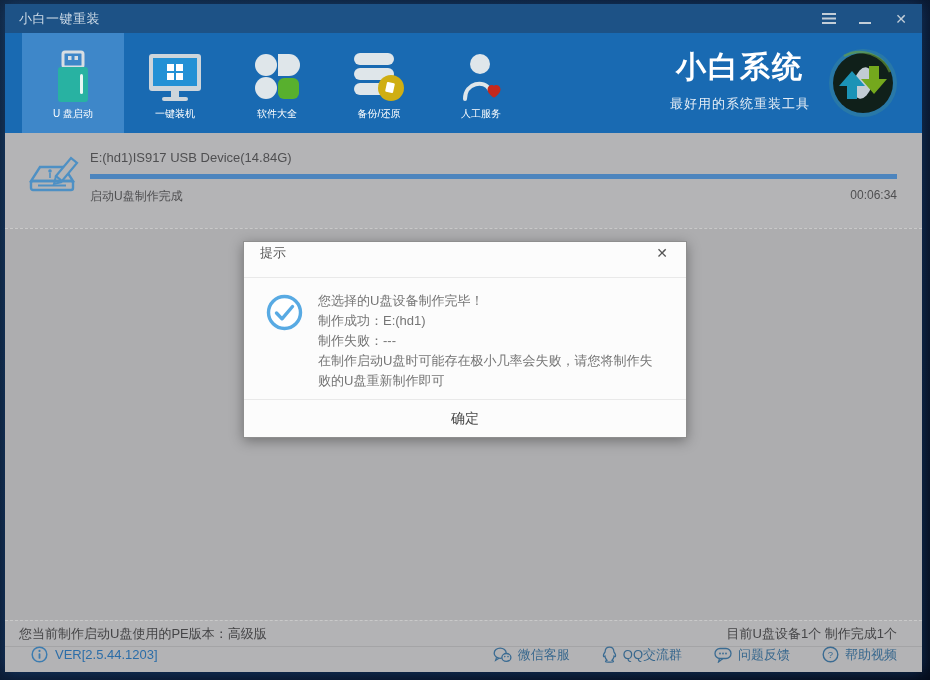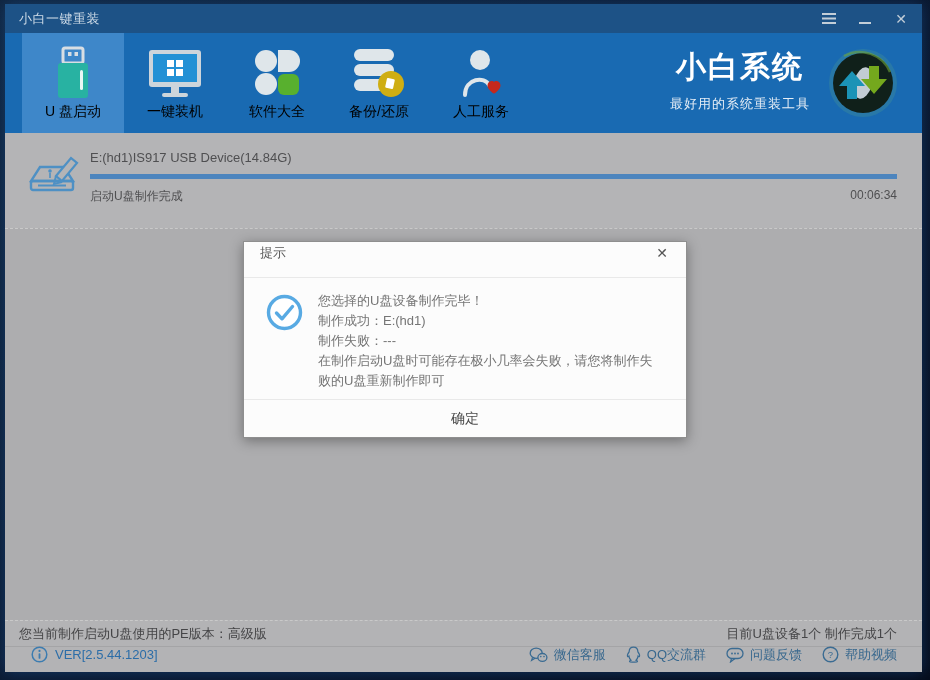--- a/index.html
+++ b/index.html
@@ -24,21 +24,21 @@
   .min-glyph { width:12px; height:2px; background:#c3ced8; margin-top:8px; }
   .close-glyph { font-size:14px; line-height:1; }
 
   
   .nav { height:100px; flex:0 0 100px; background:var(--nav-bg,#196ab2);
          display:flex; align-items:stretch; padding-left:17px; }
   .tab { width:102px; display:flex; flex-direction:column; align-items:center;
          justify-content:flex-end; padding-bottom:12px; cursor:pointer; }
   .tab.selected { background:var(--tab-selected-bg,#3e87c9); }
   .tab-icon { height:60px; display:flex; align-items:center; justify-content:center; }
-  .tab-label { color:#000000; font-size:14px; white-space:nowrap; }
+  .tab-label { color:#ffffff; font-size:10px; white-space:nowrap; }
 
   .brand { margin-left:auto; display:flex; flex-direction:column; justify-content:center;
            align-items:center; padding-bottom:6px; }
   .brand-name { color:#fff; font-size:30px; font-weight:bold; letter-spacing:2px; }
   .brand-tagline { color:#e6eef6; font-size:13px; margin-top:7px; letter-spacing:1px; }
   .logo-wrap { display:flex; align-items:center; padding:0 22px 0 16px; }
 
   
   .progress-section { height:95px; flex:0 0 95px; background:#b4b4b6; position:relative;
                       padding:17px 25px 0 85px; }
@@ -67,21 +67,21 @@
   .ok-button { color:#4a4a4a; font-size:14px; padding:4px 30px; cursor:pointer; }
 
   
   .statusbar { height:26px; flex:0 0 26px; background:#b3b3b5; border-top:1px dashed #c9c9c9;
                display:flex; align-items:center; padding:0 25px 0 14px;
                color:#454547; font-size:13px; }
   .status-right { margin-left:auto; }
   .footer { height:26px; flex:0 0 26px; background:#b3b3b5; border-top:1px solid #a4a4a6;
             display:flex; align-items:center; padding:0 25px 10px 26px; font-size:13px;text-align:center; }
   .version { display:flex; align-items:center; gap:7px; color:var(--version-blue,#2b6da8); cursor:pointer; }
-  .footer-links { margin-left:auto; display:flex; align-items:center; gap:20px; }
+  .footer-links { margin-left:auto; display:flex; align-items:center; gap:32px; }
   .footer-link { display:flex; align-items:center; gap:6px; color:#38688e; cursor:pointer; }
   .footer-link svg { display:block; }
 </style>
 </head>
 <body>
 
 <div class="desktop">
   <div class="window">
 
     <div class="titlebar">

